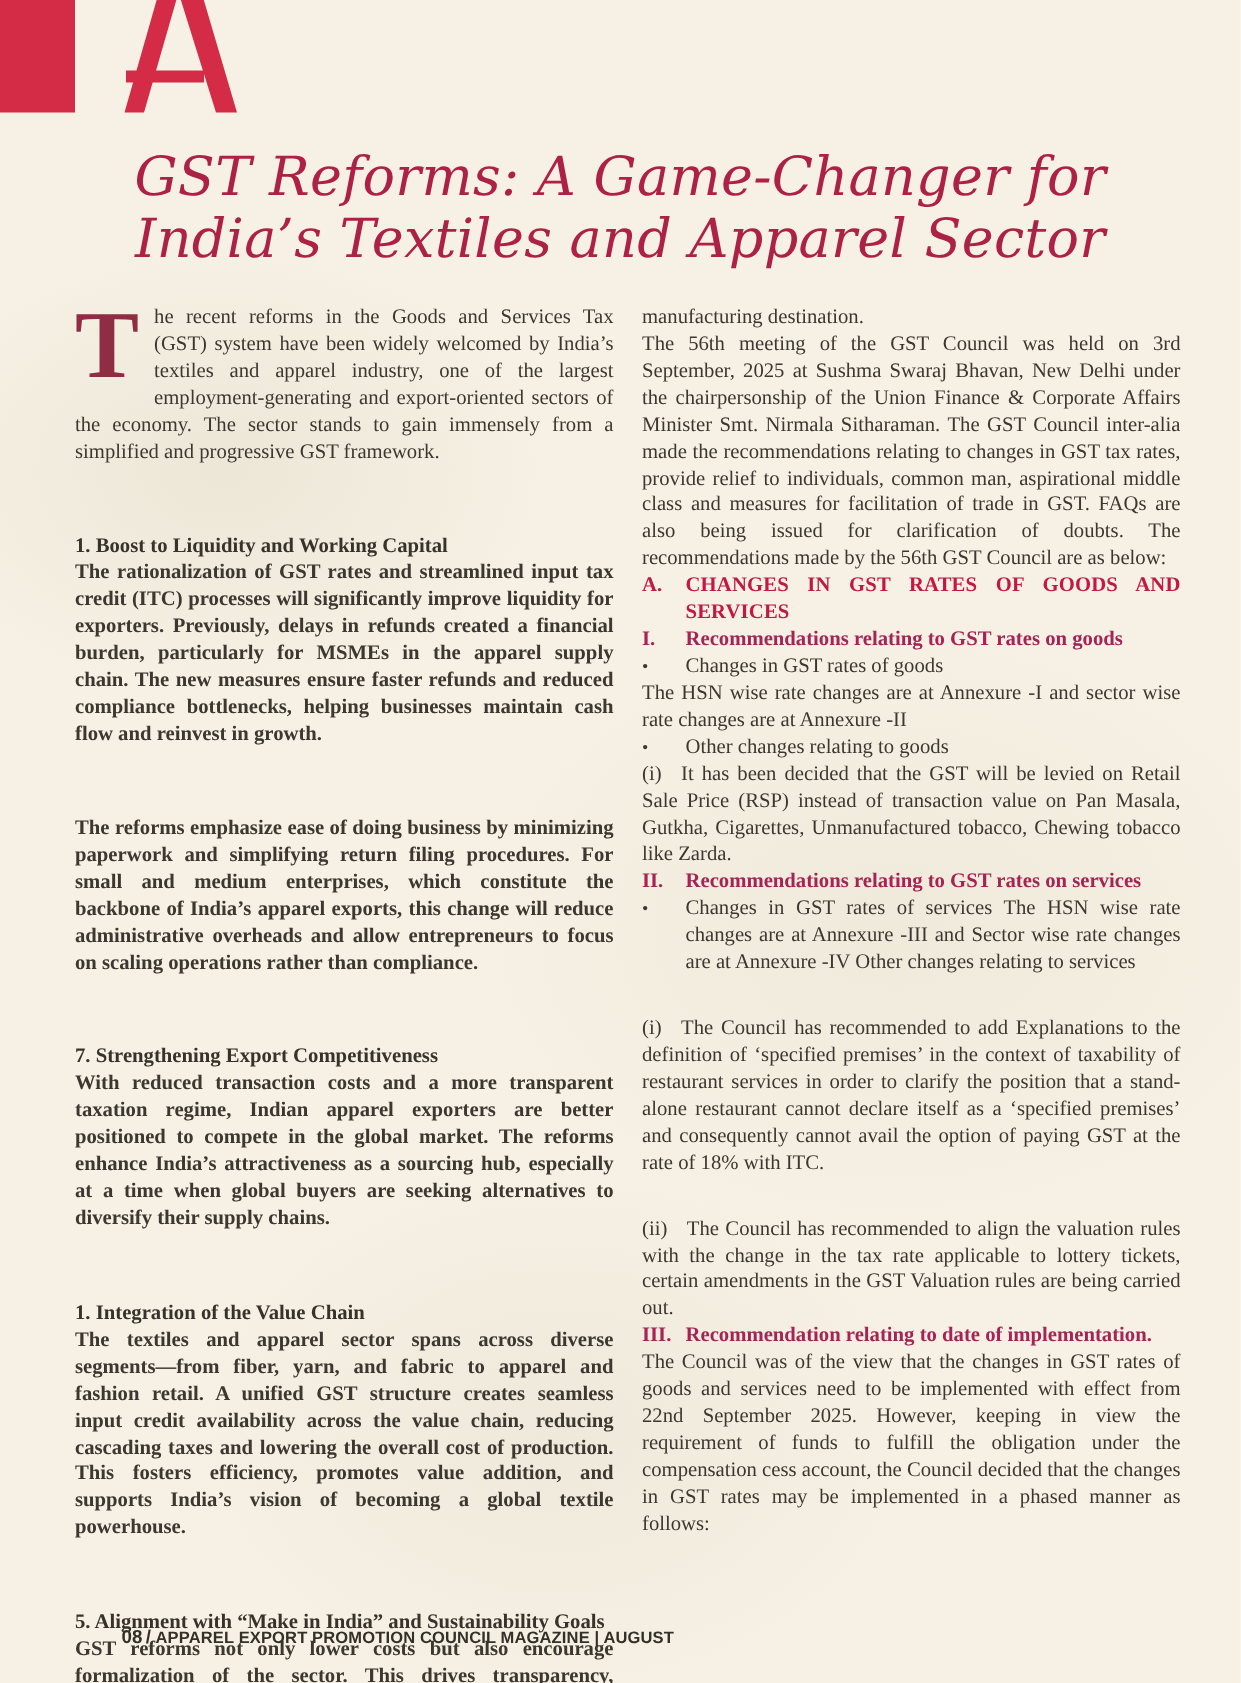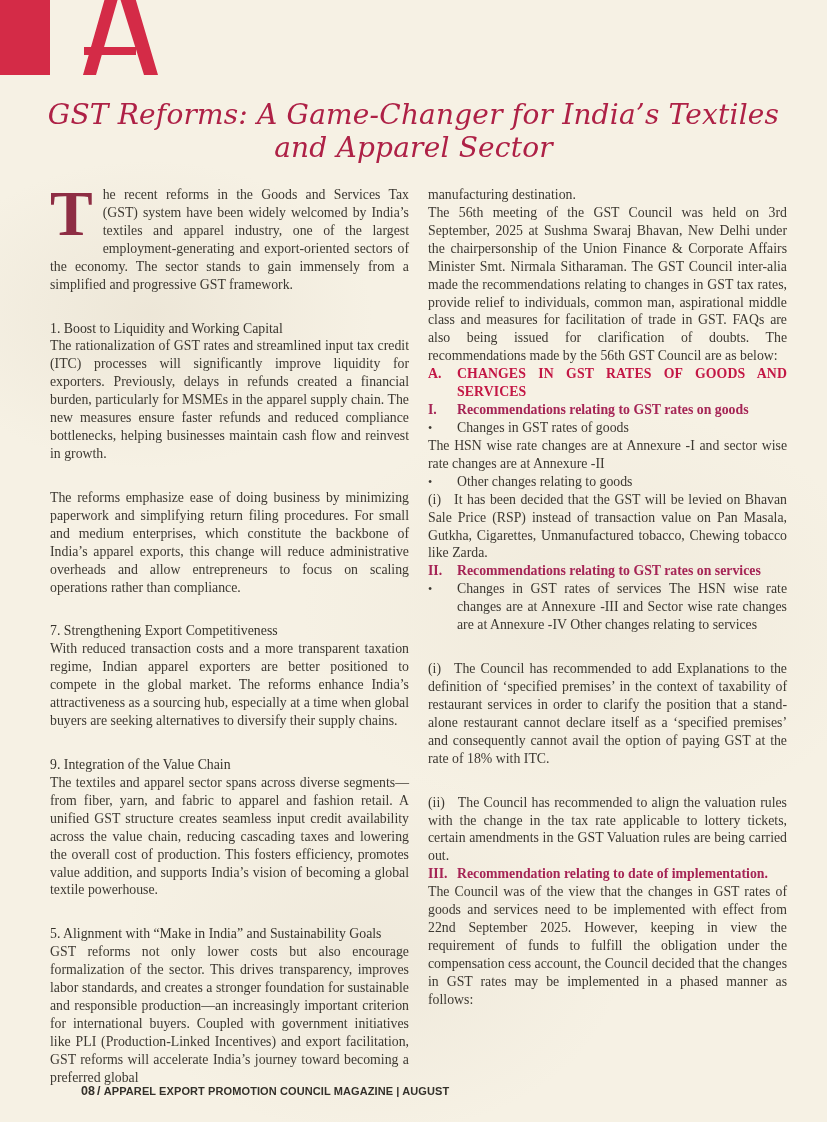--- a/index.html
+++ b/index.html
@@ -18,21 +18,21 @@
     color: #3c3831;
   }
   .logo { position: absolute; top: 0; left: 0; display: block; }
   .article-title {
     margin: 0;
     padding: 98px 30px 0 30px;
     text-align: center;
     font-family: "DejaVu Serif", serif;
     font-style: italic;
     font-weight: 500;
-    font-size: 28px;
+    font-size: 36px;
     letter-spacing: 0.2px;
     color: #ae2146;
   }
   .columns {
     display: flex;
     gap: 19px;
     padding: 22px 40px 0 50px;
   }
   .col { flex: 1 1 0; min-width: 0; }
   .col p { margin: 0; text-align: justify; font-size: 13.8px; line-height: 1.3; }
@@ -40,21 +40,21 @@
   .dropcap {
     float: left;
     font-family: "Liberation Serif", serif;
     font-weight: 700;
     font-size: 64px;
     line-height: 50px;
     padding: 3px 10px 2px 0;
     color: #8e2d44;
   }
   
-  .section { margin-top: 26px; }
+  .section { margin-top: 45px; font-weight: bold; }
   .section-heading {
     margin: 0 0 2px 0;
     font-size: 13.8px;
     line-height: 1.3;
     color: #37332c;
     text-align: left !important;
   }
   
   .hang { display: flex; align-items: baseline; }
   .hang .lbl { flex: 0 0 29px; }
@@ -108,21 +108,21 @@
       <div class="section">
         <p>The reforms emphasize ease of doing business by minimizing paperwork and simplifying return filing procedures. For small and medium enterprises, which constitute the backbone of India’s apparel exports, this change will reduce administrative overheads and allow entrepreneurs to focus on scaling operations rather than compliance.</p>
       </div>
 
       <div class="section">
         <p class="section-heading">7. Strengthening Export Competitiveness</p>
         <p>With reduced transaction costs and a more transparent taxation regime, Indian apparel exporters are better positioned to compete in the global market. The reforms enhance India’s attractiveness as a sourcing hub, especially at a time when global buyers are seeking alternatives to diversify their supply chains.</p>
       </div>
 
       <div class="section">
-        <p class="section-heading">9. Integration of the Value Chain</p>
+        <p class="section-heading">1. Integration of the Value Chain</p>
         <p>The textiles and apparel sector spans across diverse segments—from fiber, yarn, and fabric to apparel and fashion retail. A unified GST structure creates seamless input credit availability across the value chain, reducing cascading taxes and lowering the overall cost of production. This fosters efficiency, promotes value addition, and supports India’s vision of becoming a global textile powerhouse.</p>
       </div>
 
       <div class="section">
         <p class="section-heading">5. Alignment with “Make in India” and Sustainability Goals</p>
         <p>GST reforms not only lower costs but also encourage formalization of the sector. This drives transparency, improves labor standards, and creates a stronger foundation for sustainable and responsible production—an increasingly important criterion for international buyers. Coupled with government initiatives like PLI (Production-Linked Incentives) and export facilitation, GST reforms will accelerate India’s journey toward becoming a preferred global</p>
       </div>
     </div>
 
     <div class="col">
@@ -145,21 +145,21 @@
       </p>
 
       <p>The HSN wise rate changes are at Annexure -I and sector wise rate changes are at Annexure -II</p>
 
       <p class="hang bullet-row">
         <span class="lbl">•</span>
         <span class="txt">Other changes relating to goods</span>
       </p>
 
       <p>
-        <span class="num-lbl">(i)</span><span>It has been decided that the GST will be levied on Bhavan Sale Price (RSP) instead of transaction value on Pan Masala, Gutkha, Cigarettes, Unmanufactured tobacco, Chewing tobacco like Zarda.</span>
+        <span class="num-lbl">(i)</span><span>It has been decided that the GST will be levied on Retail Sale Price (RSP) instead of transaction value on Pan Masala, Gutkha, Cigarettes, Unmanufactured tobacco, Chewing tobacco like Zarda.</span>
       </p>
 
 
       <p class="hang red-roman">
         <span class="lbl">II.</span>
         <span class="txt">Recommendations relating to GST rates on services</span>
       </p>
 
       <p class="hang bullet-row">
         <span class="lbl">•</span>

